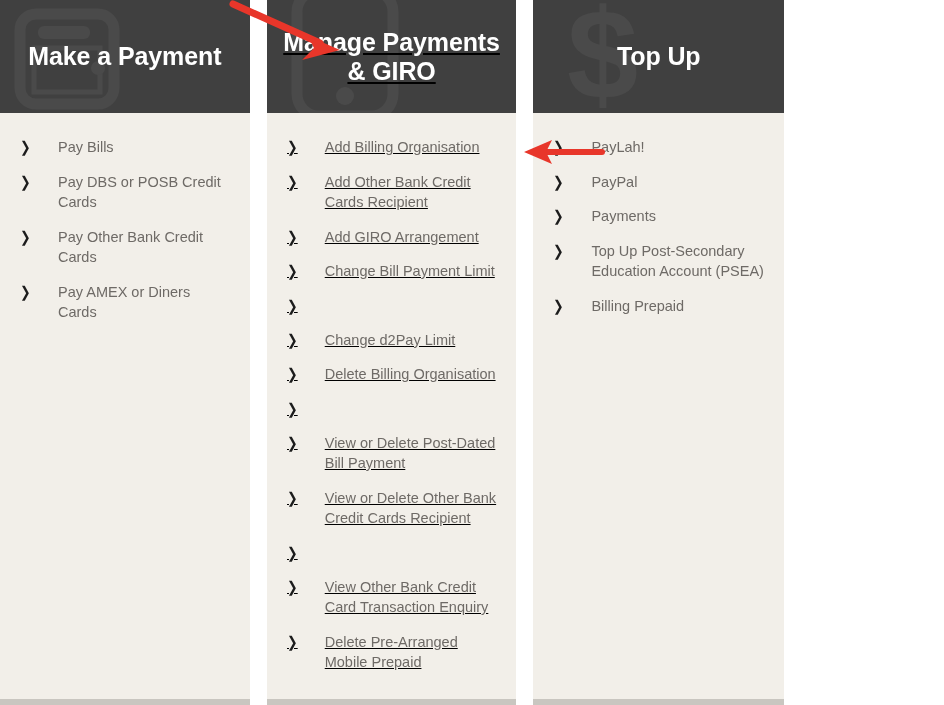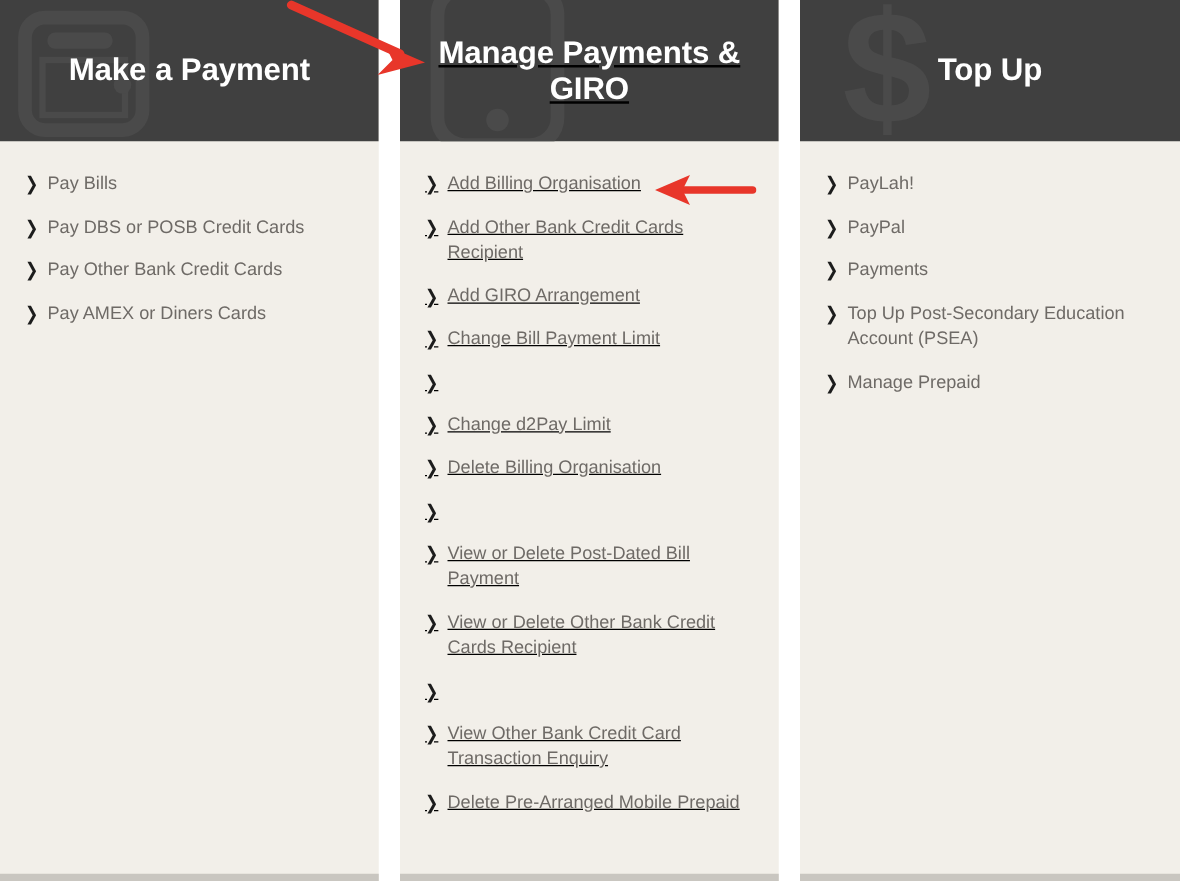--- a/index.html
+++ b/index.html
@@ -11,21 +11,21 @@
     width: 944px;
     height: 705px;
     font-family: "Liberation Sans", sans-serif;
     position: relative;
     overflow: hidden;
   }
 
   #board {
     position: absolute;
     left: 0; top: 0;
-    width: 944px;
+    width: 784px;
     height: 705px;
     display: flex;
     gap: 17px;
     align-items: flex-start;
   }
 
   .column {
     position: relative;
     background: #f2efe9;
     border-bottom: 6px solid #c9c6c0;
@@ -86,20 +86,21 @@
     line-height: 20px;
     font-family: "DejaVu Sans", sans-serif;
     transform: scaleX(0.85);
     transform-origin: left center;
   }
   .item-label {
     color: #6e6a66;
     font-size: 14.5px;
     line-height: 20.5px;
     padding-right: 6px;
+    margin-left: 20px;
   }
 
   
   #annotations {
     position: absolute;
     left: 0; top: 0;
     width: 944px;
     height: 705px;
     pointer-events: none;
     z-index: 50;
@@ -226,21 +227,21 @@
       <li>
         <span class="chev">❯</span>
         <span class="item-label">Payments</span>
       </li>
       <li>
         <span class="chev">❯</span>
         <span class="item-label">Top Up Post-Secondary Education Account (PSEA)</span>
       </li>
       <li>
         <span class="chev">❯</span>
-        <span class="item-label">Manage Prepaid</span>
+        <span class="item-label">Billing Prepaid</span>
       </li>
     </ul>
   </section>
 </div>
 
 <svg id="annotations" viewBox="0 0 944 705">
 
   <g>
     <line x1="233" y1="4" x2="320" y2="43" stroke="#e8362a" stroke-width="7" stroke-linecap="round"></line>
     <polygon points="340,50 308,36 314,48 302,60" fill="#e8362a"></polygon>

